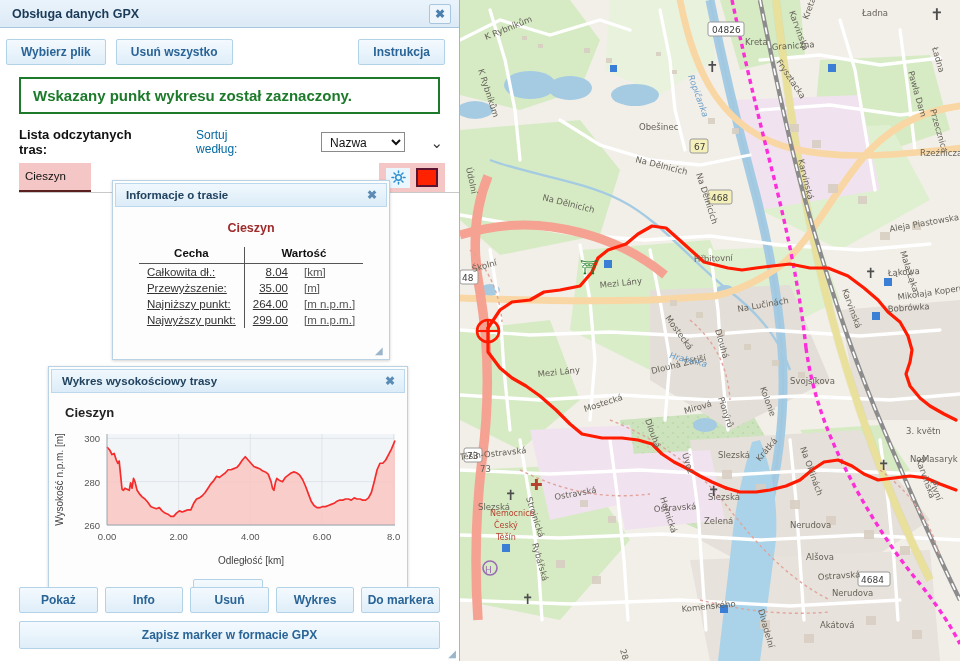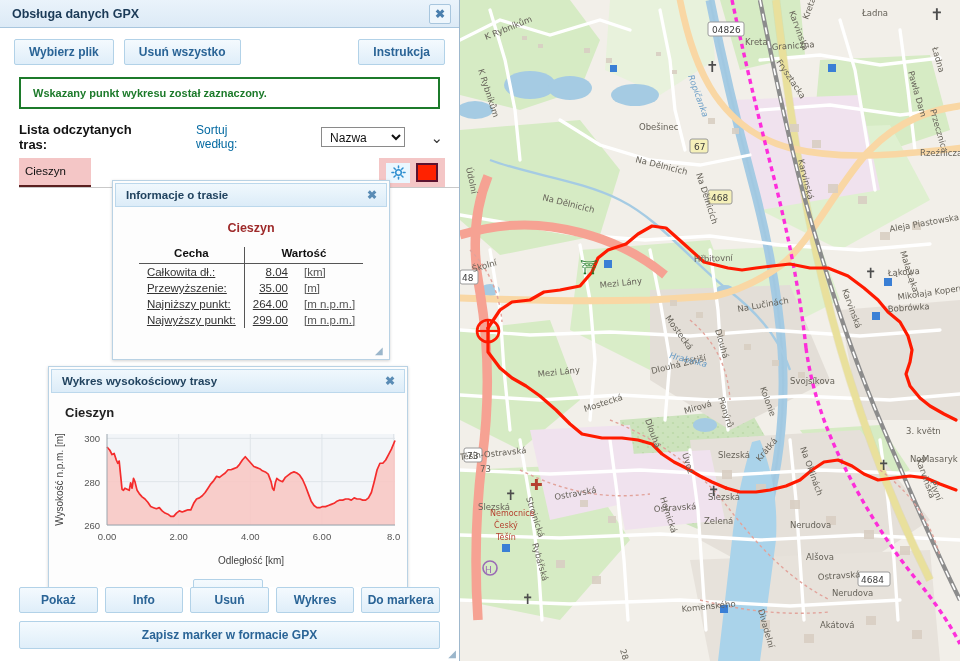--- a/index.html
+++ b/index.html
@@ -49,36 +49,36 @@
     width: 22px; height: 20px; border: 1px solid #a8c6de;
     background: #eef6fc; color: #4a7fae;
     font-size: 12px; line-height: 18px; text-align: center;
     cursor: pointer; border-radius: 2px;
   }
 
   .win-body { flex: 1; position: relative; padding: 0; overflow: hidden; }
 
   .toolbar-row {
     display: flex; align-items: center; gap: 10px;
-    padding: 11px 14px 6px 14px;
+    padding: 11px 14px 6px 6px;
   }
   .btn {
     background: linear-gradient(#f4fafe, #dfeef9);
     border: 1px solid #b2d2e8;
     color: #2a6496; font-size: 12px; font-weight: 600;
     padding: 5px 14px; border-radius: 2px; cursor: pointer;
     white-space: nowrap;
   }
   .spacer { flex: 1; }
 
   .alert-success {
     margin: 6px 19px 0 19px;
     border: 2px solid #1c7a2a;
     background: #ffffff;
-    color: #1c7a2a; font-size: 11px; font-weight: 600;
+    color: #1c7a2a; font-size: 15px; font-weight: 600;
     padding: 8px 12px;
   }
 
   .list-header-row {
     display: flex; align-items: center;
     padding: 13px 14px 6px 19px; gap: 23px;
   }
   .list-header-title { font-size: 13px; font-weight: 700; color: #111; }
   .sort-label { font-size: 12px; color: #0369a1; }
   .sort-select {

